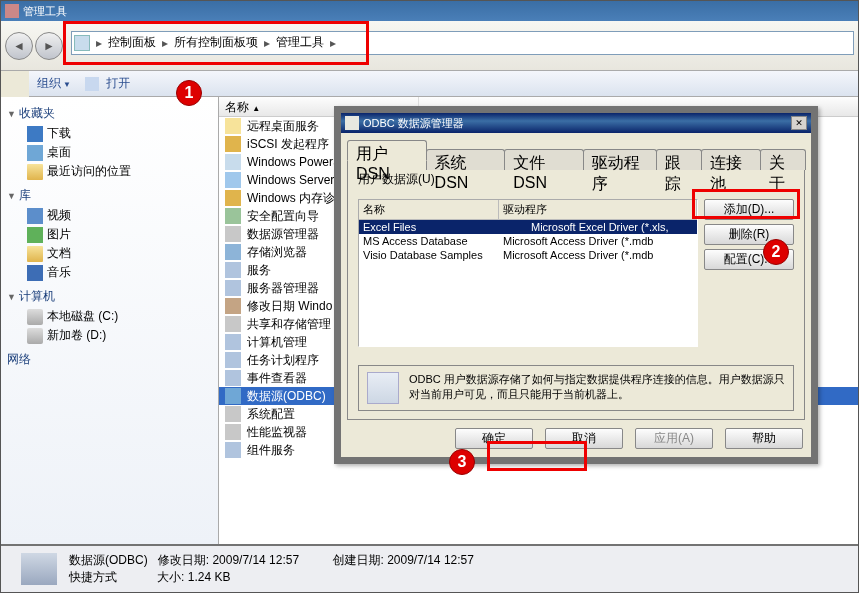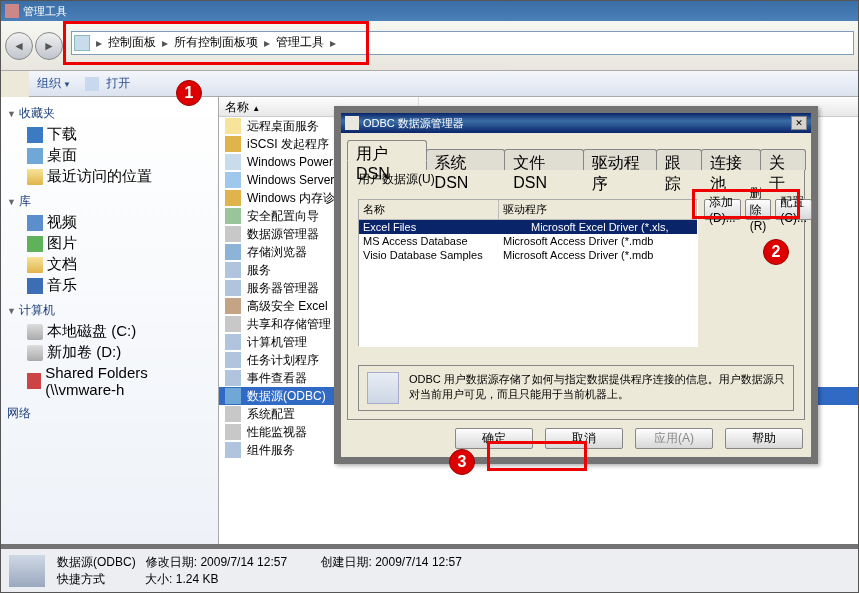--- a/index.html
+++ b/index.html
@@ -27,21 +27,21 @@
 
 .callout { position:absolute; width:26px; height:26px; border-radius:50%; background:#d00; color:#fff; font-weight:bold; font-size:16px; display:flex; align-items:center; justify-content:center; z-index:20; border:1px solid #900; }
 
 .content { flex:1; display:flex; overflow:hidden; background:#fff; }
 
 .tree { width:218px; border-right:1px solid #aaa; background: linear-gradient(#fff,#eef2f8); padding: 4px 4px; overflow:hidden; }
 .tree .grp { margin: 4px 0 6px 2px; font-size:12px; }
 .tree .grp-title { color:#1a3e7a; font-weight:normal; display:flex; align-items:center; }
 .tree .grp-title .exp { font-size:9px; margin-right:3px; color:#666; }
 .tree ul { list-style:none; margin: 2px 0 0 16px; }
-.tree li { display:flex; align-items:center; padding:1px 4px; font-size:15px; }
+.tree li { display:flex; align-items:center; padding:1px 4px; font-size:12px; }
 .tree li .ticon { width:16px; height:16px; margin-right:4px; display:inline-block; }
 .ic-star { background: radial-gradient(circle,#ffd24a 40%,#d4a017 70%); clip-path: polygon(50% 0,61% 35%,98% 35%,68% 57%,79% 91%,50% 70%,21% 91%,32% 57%,2% 35%,39% 35%); }
 .ic-folder { background: linear-gradient(#f7e39a,#e0b44c); border-radius:1px; }
 .ic-folder-open { background: linear-gradient(#a7d7f7,#5fb1e6); }
 .ic-green { background:#5fb15a; }
 .ic-blue { background:#5c8ecb; }
 .ic-disk { background: linear-gradient(#ddd,#aaa); border-radius:2px; }
 .ic-drive { background: linear-gradient(#cfd8e4,#9aa8bf); }
 .ic-red { background:#c44; }
 .ic-net { background:#6e8dc3; }
@@ -53,21 +53,21 @@
 .filelist .hdr { display:flex; height:20px; border-bottom:1px solid #ccc; background: linear-gradient(#fdfdfd,#e8e8e8); font-size:12px; }
 .filelist .hdr .cell { padding: 2px 6px; border-right:1px solid #ddd; }
 .filelist .row { display:flex; align-items:center; padding:1px 6px; font-size:12px; height:18px; }
 .filelist .row .ic { width:16px; height:16px; margin-right:6px; }
 .filelist .row-name { flex:0 0 150px; }
 .filelist .row-date { flex:0 0 120px; }
 .filelist .row-type { flex:0 0 100px; }
 .filelist .row-size { flex:0 0 60px; text-align:right; }
 .filelist .row.selected { background:#316ac5; color:#fff; }
 
-.statusbar { height:48px; border-top:5px solid #737373; background:#edeef2; display:flex; align-items:center; padding: 4px 8px; font-size:12px; }
+.statusbar { height:48px; border-top:2px solid #737373; background:#edeef2; display:flex; align-items:center; padding: 4px 20px; font-size:12px; }
 .statusbar .sicon { width:36px; height:32px; background: linear-gradient(#cfd8e4,#9aa8bf); margin-right:12px; }
 
 
 .dialog { position:absolute; left:334px; top:106px; width:484px; height:358px; border:7px solid #737373; background:#ece9d8; z-index:10; box-shadow:2px 2px 4px rgba(0,0,0,.3); }
 .dlg-title { height:20px; background: linear-gradient(#0a246a,#3b6ea5 40%,#0a246a); color:#fff; display:flex; align-items:center; padding:0 4px; font-size:11px; }
 .dlg-title .x { margin-left:auto; width:16px; height:14px; background:#d6d3ce; border:1px solid #888; color:#000; display:flex; align-items:center; justify-content:center; font-family: Arial; font-size:9px; }
 .dlg-body { padding: 6px; display:flex; flex-direction:column; height: calc(100% - 20px); }
 .tabs { display:flex; border-bottom:1px solid #888; height:22px; font-size:16px; }
 .tab { padding:3px 8px 0; border:1px solid #888; border-bottom:none; background:#ece9d8; margin-right:-1px; position:relative; top:1px; border-radius:3px 3px 0 0; }
 .tab.active { background:#ece9d8; z-index:1; border-bottom:1px solid #ece9d8; }
@@ -77,21 +77,21 @@
 .dsn-row { display:flex; gap:6px; }
 .dsn-list { flex:1; border:1px inset #fff; background:#fff; height:148px; font-family: "MS Sans Serif","SimSun",monospace; font-size:11px; overflow:hidden; }
 .dsn-hdr { display:flex; background:#ece9d8; border-bottom:1px solid #bbb; }
 .dsn-hdr .h { padding:2px 4px; border-right:1px solid #bbb; font-size:11px; }
 .dsn-hdr .h1 { width:140px; }
 .dsn-hdr .h2 { flex:1; }
 .dsn-item { display:flex; padding:1px 4px; }
 .dsn-item .c1 { width:140px; }
 .dsn-item .c2 { flex:1; }
 .dsn-item.sel { background:#0a246a; color:#fff;gap:28px; }
-.dsn-btns { width:90px; display:flex; gap:4px; }
+.dsn-btns { width:90px; display:flex; flex-direction:column; gap:4px; }
 .btn { height:21px; border:1px solid #888; background: linear-gradient(#fdfdfd,#d8d8d8); font-size:12px; display:flex; align-items:center; justify-content:center; cursor:default; padding:0 4px; border-radius:2px; }
 .btn.disabled { color:#888; }
 .infobox { border:1px solid #888; background:#ece9d8; padding:6px 8px; margin-top:10px; display:flex; gap:10px; font-size:11px; align-items:flex-start; }
 .infobox .iicon { width:32px; height:32px; background: linear-gradient(#e8edf5,#cdd7e4); border:1px solid #aac; flex:0 0 32px; }
 .dlg-actions { display:flex; justify-content:flex-end; gap:12px; padding:8px 2px 2px; }
 .dlg-actions .btn { width:78px; }
 
 .red-box-2 { position:absolute; border:3px solid #e00; pointer-events:none; }
 </style>
 </head>
@@ -187,24 +187,20 @@
         </div>
         <ul>
           <li>
               <span class="ticon ic-disk"></span>
               <span>本地磁盘 (C:)</span>
             </li>
           <li>
               <span class="ticon ic-disk"></span>
               <span>新加卷 (D:)</span>
             </li>
-          <li>
-              <span class="ticon ic-red"></span>
-              <span>Shared Folders (\\vmware-h</span>
-            </li>
         </ul>
       </div>
       <div class="grp">
         <div class="grp-title">
           <span class="ticon ic-net"></span>
           <span>网络</span>
         </div>
       </div>
     </div>
 
@@ -248,21 +244,21 @@
           <div class="row">
             <span class="ic" style="background:#b0c4de"></span>
             <span class="row-name">服务</span>
           </div>
           <div class="row">
             <span class="ic" style="background:#b0c4de"></span>
             <span class="row-name">服务器管理器</span>
           </div>
           <div class="row">
             <span class="ic" style="background:#c4a484"></span>
-            <span class="row-name">高级安全 Excel</span>
+            <span class="row-name">修改日期 Windo</span>
           </div>
           <div class="row">
             <span class="ic" style="background:#c8c8c8"></span>
             <span class="row-name">共享和存储管理</span>
           </div>
           <div class="row">
             <span class="ic" style="background:#b0c4de"></span>
             <span class="row-name">计算机管理</span>
           </div>
           <div class="row">

